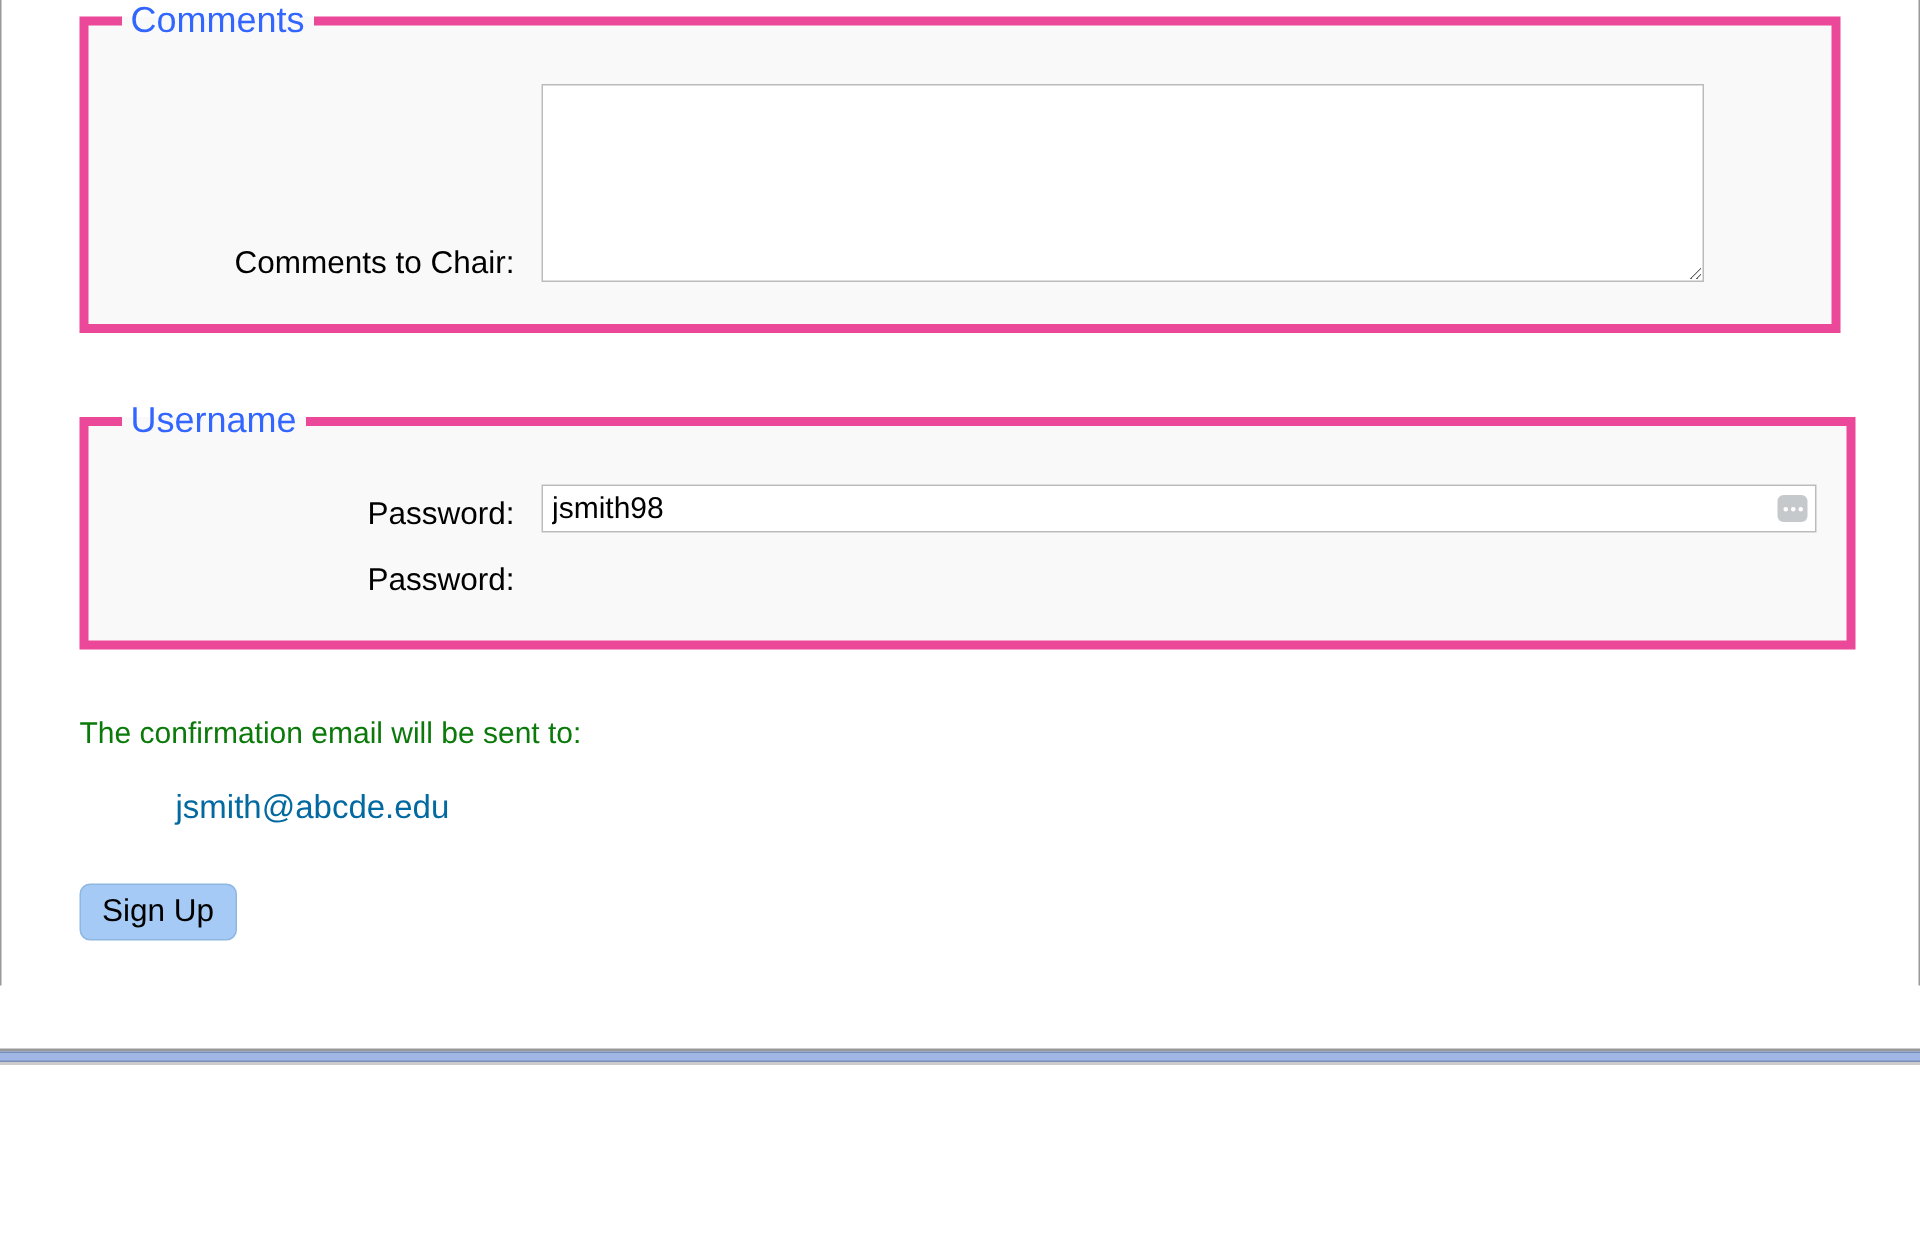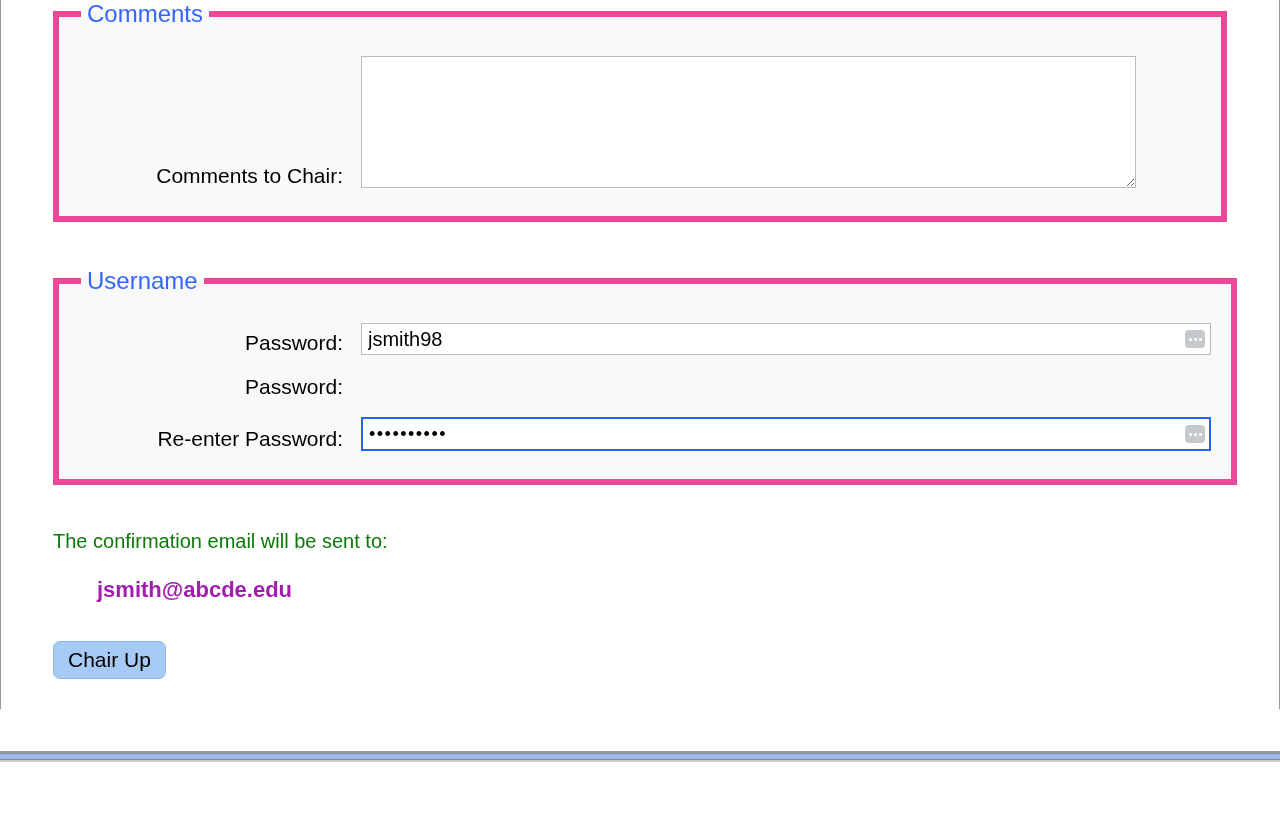--- a/index.html
+++ b/index.html
@@ -119,25 +119,25 @@
       font-size: 20px;
       margin-top: 4px;
     }
     .confirm-text {
       color: #0b7a0b;
       font-size: 20px;
       margin-top: 20px;
       margin-left: 0;
     }
     .confirm-email {
-      font-weight: bold;
+      font-weight: normal;
       font-size: 22px;
       margin-top: 24px;
-      margin-left: 44px;
-      color: #a21caf;
+      margin-left: 64px;
+      color: #0369a1;
     }
     .signup-btn {
       display: inline-block;
       background: #a4caf5;
       border: 1px solid #8fb8e0;
       border-radius: 7px;
       padding: 6px 14px;
       font-size: 21px;
       font-family: inherit;
       color: #000;
@@ -193,42 +193,27 @@
               </span>
           </span>
         </div>
       </div>
     </div>
 
     <div class="form-row">
       <div class="label-col">Password:</div>
     </div>
 
-    <div class="form-row">
-      <div class="label-col">Re-enter Password:</div>
-      <div class="input-col">
-        <div class="input-wrap">
-          <input type="password" class="focused" value="••••••••••" style="">
-          <span class="input-suffix-icon">
-            <span class="dots">
-                <span class="dot"></span>
-                <span class="dot"></span>
-                <span class="dot"></span>
-              </span>
-          </span>
-        </div>
-      </div>
-    </div>
 
   </fieldset>
 
   <div class="confirm-text">The confirmation email will be sent to:</div>
   <div class="confirm-email">jsmith@abcde.edu</div>
 
-  <button class="signup-btn">Chair Up</button>
+  <button class="signup-btn">Sign Up</button>
 
 </div>
 
 <div class="footer-bars">
   <div class="footer-bar1"></div>
   <div class="footer-bar2"></div>
   <div class="footer-bar3"></div>
 </div>
 
 </body></html>

